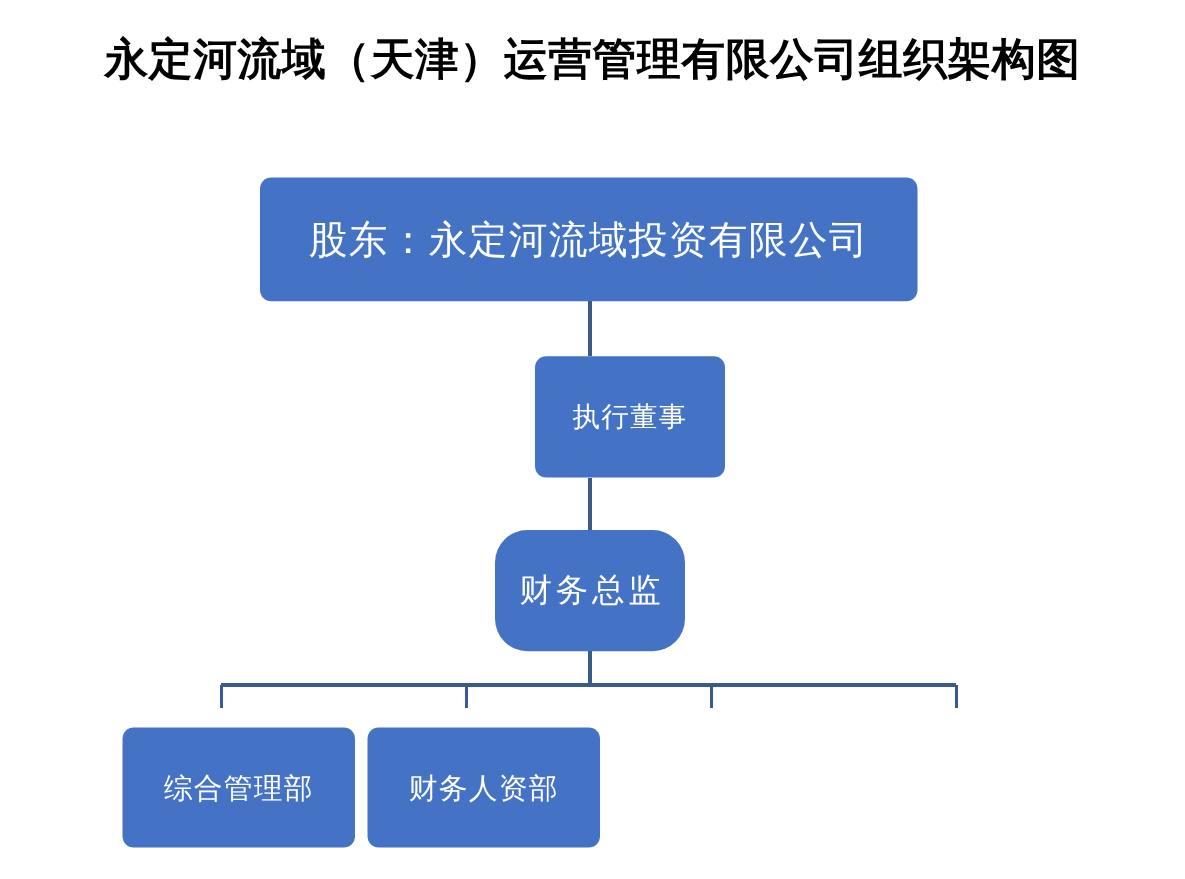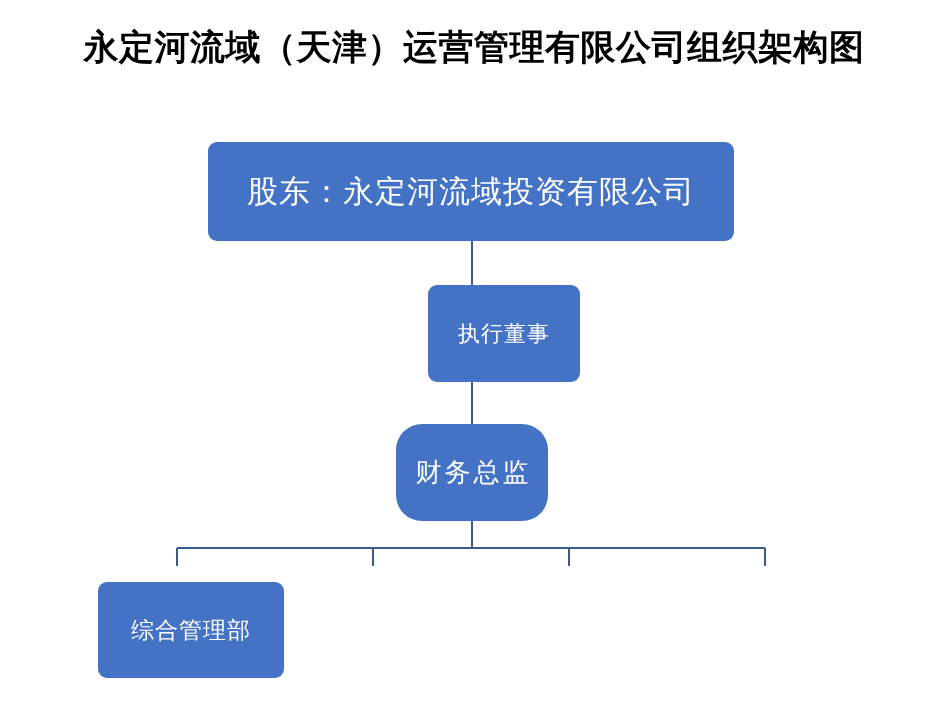--- a/index.html
+++ b/index.html
@@ -131,14 +131,15 @@
     </g>
   </svg>
 
   <div class="node node-shareholder">股东：永定河流域投资有限公司</div>
 
   <div class="node node-director">执行董事</div>
 
   <div class="node node-cfo">财务总监</div>
 
   <div class="node node-dept dept-0">综合管理部</div>
+  <div class="node node-dept dept-1">财务人资部</div>
 
 </div>
 
 </body></html>

